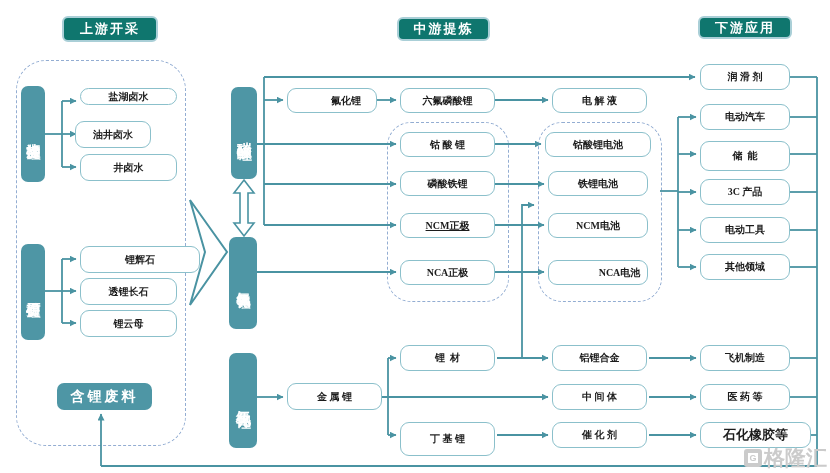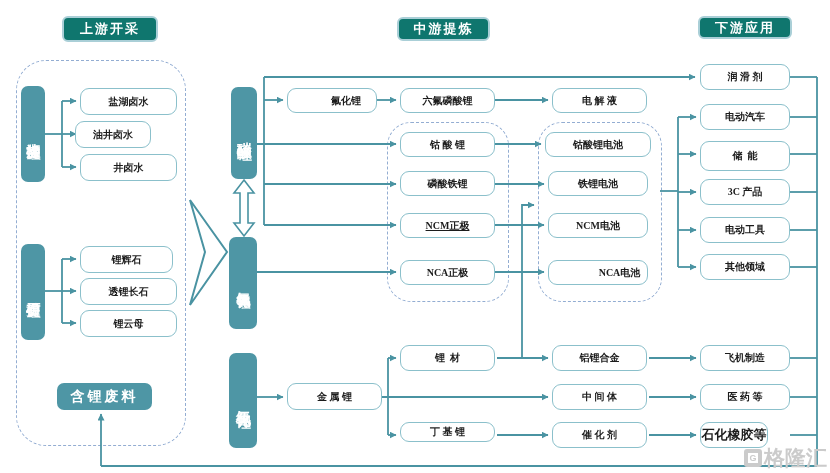--- a/index.html
+++ b/index.html
@@ -109,24 +109,24 @@
     <polygon points="244,180 254,193 248,193 248,223 254,223 244,236 234,223 240,223 240,193 234,193" fill="#ffffff" stroke="#4a93a2" stroke-width="1.6"></polygon>
   </svg>
 
   <div class="hdr" style="left:62px;top:16px;width:96px;height:26px;">上游开采</div>
   <div class="hdr" style="left:397px;top:17px;width:93px;height:24px;">中游提炼</div>
   <div class="hdr" style="left:698px;top:16px;width:94px;height:23px;">下游应用</div>
 
   <div class="cat" style="left:21px;top:86px;width:24px;height:96px;font-size:14px;letter-spacing:1px;">盐湖提锂</div>
   <div class="cat" style="left:21px;top:244px;width:24px;height:96px;font-size:14px;letter-spacing:1px;">矿石提锂</div>
 
-  <div class="node" style="left:80px;top:88px;width:97px;height:27px;text-align:center;">盐湖卤水</div>
+  <div class="node" style="left:80px;top:88px;width:97px;height:17px;text-align:center;">盐湖卤水</div>
   <div class="node" style="left:75px;top:121px;width:76px;height:27px;">油井卤水</div>
   <div class="node" style="left:80px;top:154px;width:97px;height:27px;">井卤水</div>
-  <div class="node" style="left:80px;top:246px;width:93px;height:27px;">锂辉石</div>
+  <div class="node" style="left:80px;top:246px;width:120px;height:27px;">锂辉石</div>
   <div class="node" style="left:80px;top:278px;width:97px;height:27px;">透锂长石</div>
   <div class="node" style="left:80px;top:310px;width:97px;height:27px;">锂云母</div>
   <div class="catbox" style="left:57px;top:383px;width:95px;height:27px;font-size:14px;text-align:center;">含锂废料</div>
 
   <div class="cat" style="left:231px;top:87px;width:26px;height:92px;">碳酸锂</div>
   <div class="cat" style="left:229px;top:237px;width:28px;height:92px;letter-spacing:1px;font-size:14px;">氢氧化锂</div>
   <div class="cat" style="left:229px;top:353px;width:28px;height:95px;">氯化锂</div>
 
   <div class="node" style="left:287px;top:88px;width:90px;height:25px;padding-left:28px;">氟化锂</div>
   <div class="node" style="left:400px;top:88px;width:95px;height:25px;">六氟磷酸锂</div>
@@ -137,33 +137,33 @@
   <div class="node" style="left:400px;top:213px;width:95px;height:25px;text-decoration:underline;">NCM正极</div>
   <div class="node" style="left:400px;top:260px;width:95px;height:25px;">NCA正极</div>
 
   <div class="node" style="left:545px;top:132px;width:106px;height:25px;">钴酸锂电池</div>
   <div class="node" style="left:548px;top:171px;width:100px;height:25px;">铁锂电池</div>
   <div class="node" style="left:548px;top:213px;width:100px;height:25px;">NCM电池</div>
   <div class="node" style="left:548px;top:260px;width:100px;height:25px;padding-left:43px;">NCA电池</div>
 
   <div class="node" style="left:287px;top:383px;width:95px;height:27px;">金 属 锂</div>
   <div class="node" style="left:400px;top:345px;width:95px;height:26px;">锂  材</div>
-  <div class="node" style="left:400px;top:422px;width:95px;height:20px;">丁 基 锂</div>
+  <div class="node" style="left:400px;top:422px;width:95px;height:34px;">丁 基 锂</div>
   <div class="node" style="left:552px;top:345px;width:95px;height:26px;">铝锂合金</div>
   <div class="node" style="left:552px;top:384px;width:95px;height:26px;">中 间 体</div>
   <div class="node" style="left:552px;top:422px;width:95px;height:26px;">催 化 剂</div>
 
   <div class="node" style="left:700px;top:64px;width:90px;height:26px;">润 滑 剂</div>
   <div class="node" style="left:700px;top:104px;width:90px;height:26px;">电动汽车</div>
   <div class="node" style="left:700px;top:141px;width:90px;height:30px;">储  能</div>
   <div class="node" style="left:700px;top:179px;width:90px;height:26px;">3C 产品</div>
   <div class="node" style="left:700px;top:217px;width:90px;height:26px;">电动工具</div>
   <div class="node" style="left:700px;top:254px;width:90px;height:26px;">其他领域</div>
   <div class="node" style="left:700px;top:345px;width:90px;height:26px;">飞机制造</div>
   <div class="node" style="left:700px;top:384px;width:90px;height:26px;">医 药 等</div>
-  <div class="node" style="left:700px;top:422px;width:68px;height:26px;font-size:13px;">石化橡胶等</div>
+  <div class="node" style="left:700px;top:422px;width:111px;height:26px;font-size:13px;">石化橡胶等</div>
 
   <div class="wm">
     <span class="wm-logo">G</span>
     <span>格隆汇</span>
   </div>
 
 </div>
 
 </body></html>

